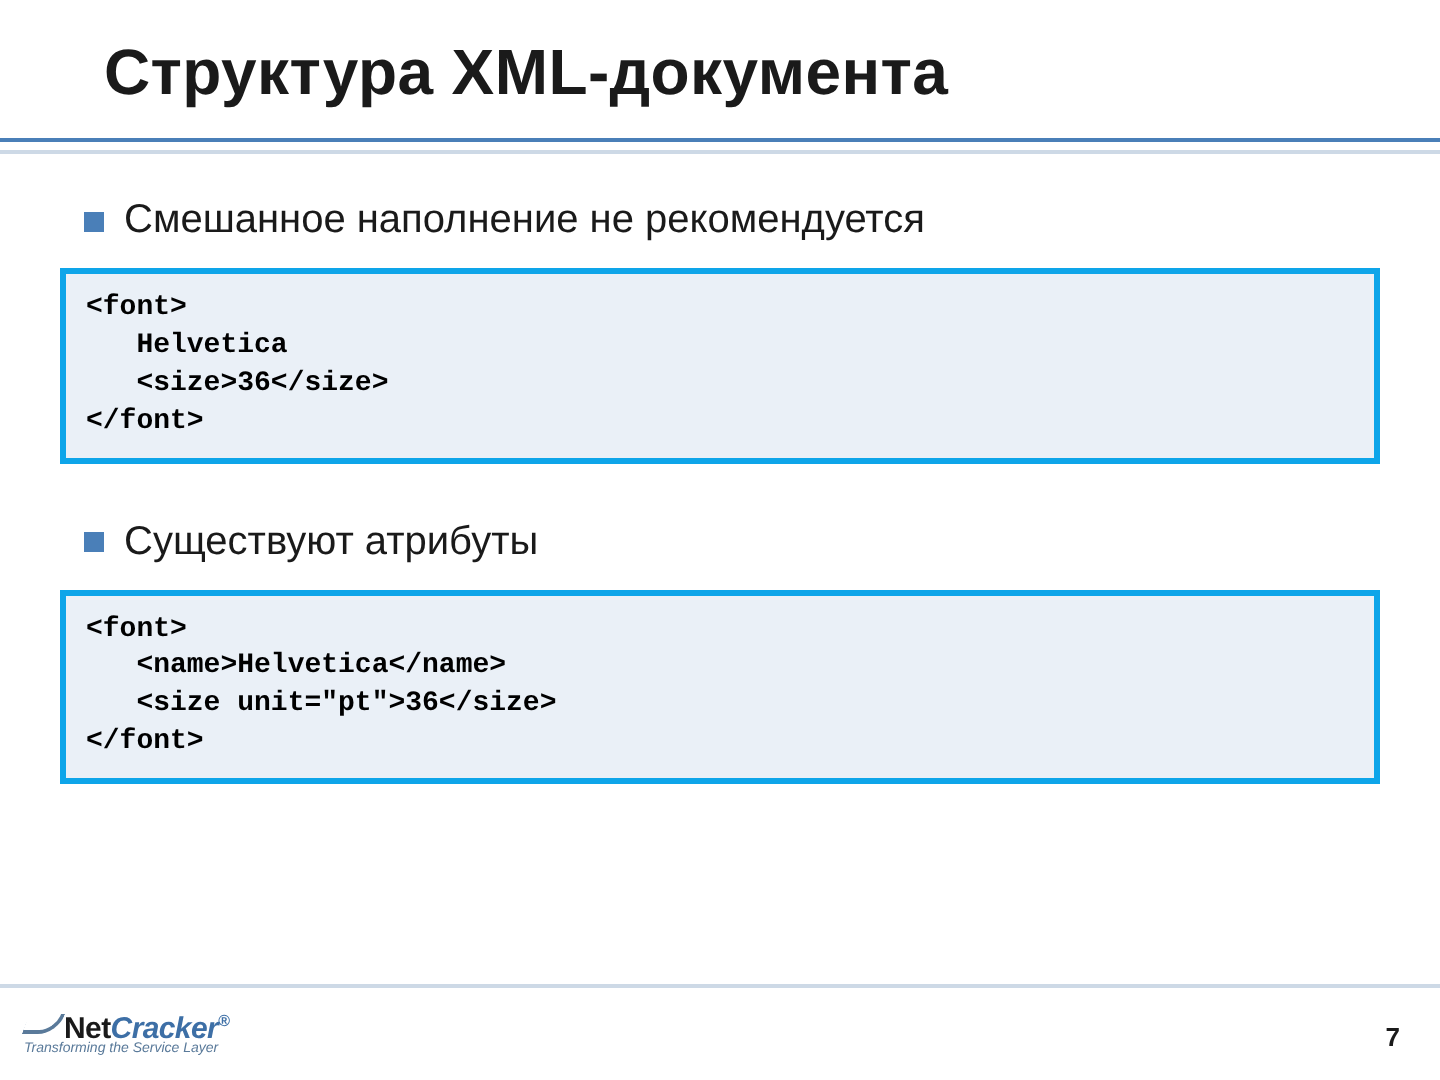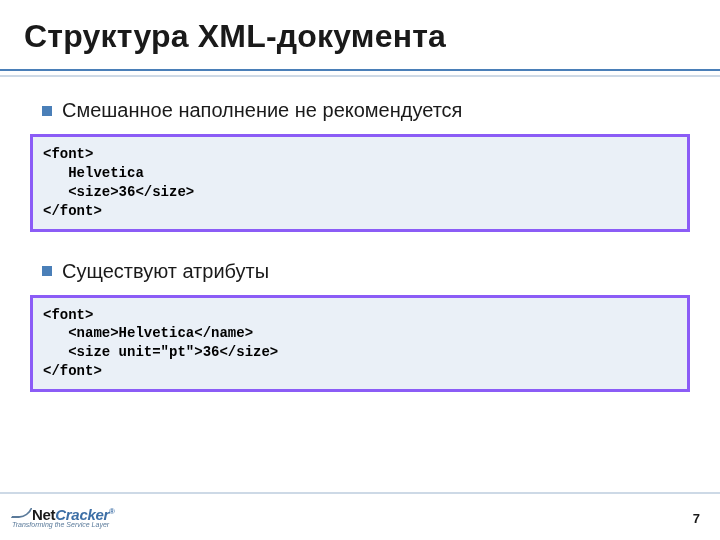--- a/index.html
+++ b/index.html
@@ -1,26 +1,26 @@
 <!DOCTYPE html>
 <html><head>
 <meta charset="utf-8">
 <style>
   * { margin: 0; padding: 0; box-sizing: border-box; }
   html, body { width: 720px; height: 540px; background: #fff; font-family: Arial, Helvetica, sans-serif; }
   .slide { width: 720px; height: 540px; position: relative; padding: 18px 24px 0 24px; }
-  .title { font-size: 32px; font-weight: bold; color: #1a1a1a; margin-bottom: 14px; letter-spacing: 0.2px; }
+  .title { font-size: 32px; font-weight: bold; color: #1a1a1a; margin-bottom: 14px; letter-spacing: 0.2px; margin-left: 28px; }
   .hr-band { position: relative; height: 8px; margin: 0 -24px 22px -24px; }
   .hr-top { position: absolute; left: 0; right: 0; top: 0; height: 2px; background: #4a7fb8; }
   .hr-bot { position: absolute; left: 0; right: 0; bottom: 0; height: 2px; background: #cdd9e6; }
   .bullet-row { display: flex; align-items: center; gap: 10px; margin: 0 0 12px 18px; }
   .sq { width: 10px; height: 10px; background: #4a7fb8; flex: 0 0 auto; }
   .bullet-text { font-size: 20px; color: #1a1a1a; }
   .code-box {
-    border: 3px solid #8b5cf6;
+    border: 3px solid #0ea5e9;
     background: #eaf0f7;
     margin: 0 6px 28px 6px;
     padding: 8px 10px;
     font-family: "Courier New", Courier, monospace;
     font-size: 14px;
     font-weight: bold;
     line-height: 1.35;
     white-space: pre;
     color: #000;
   }

